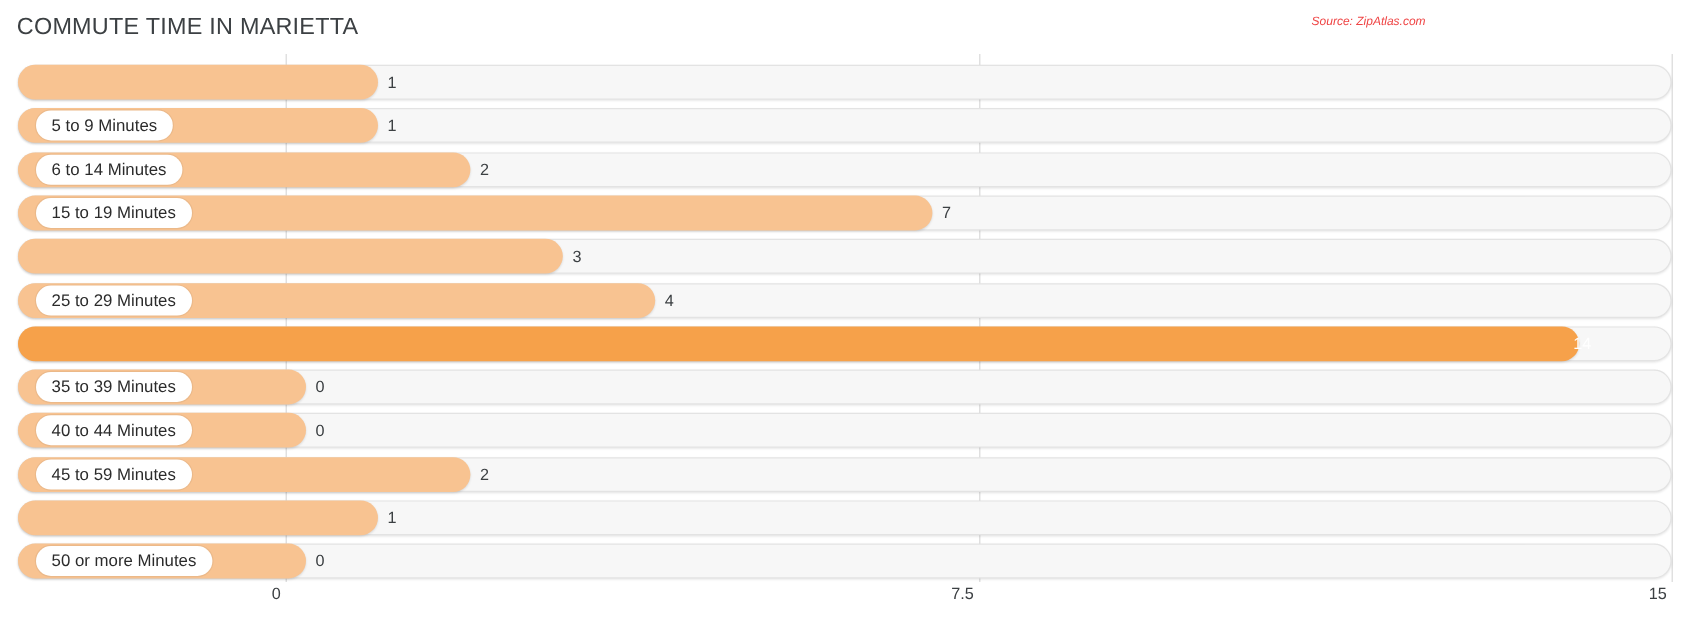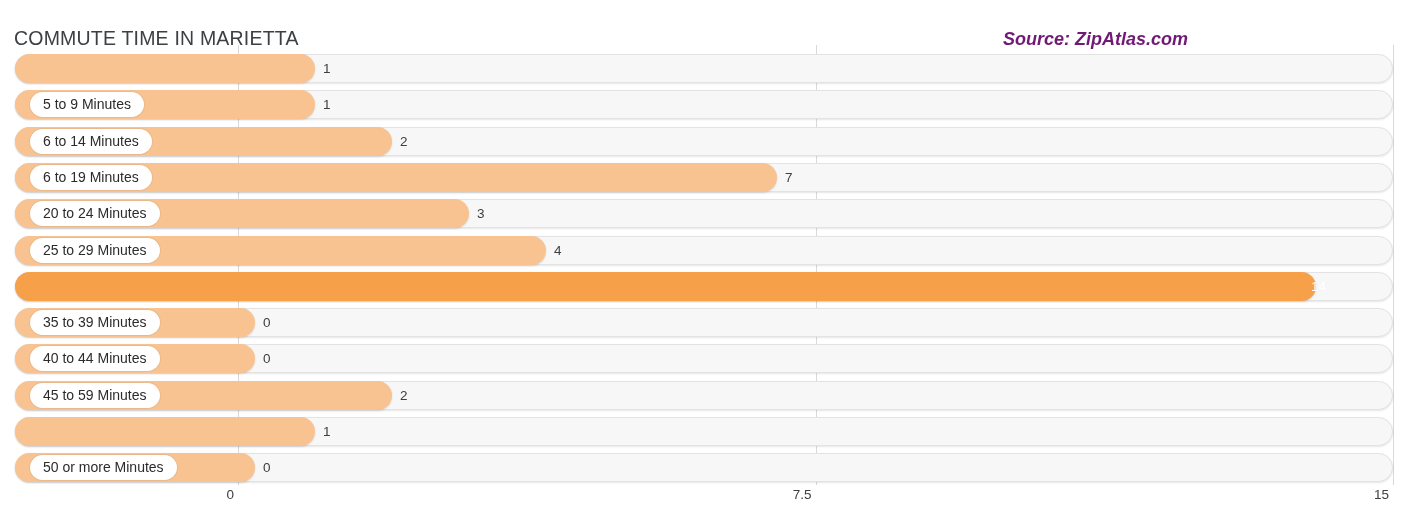--- a/index.html
+++ b/index.html
@@ -12,43 +12,42 @@
     width: 1406px;
     height: 523px;
     font-family: "Liberation Sans", sans-serif;
     position: relative;
     overflow: hidden;
   }
 
   
   .header {
     position: absolute;
-    top: 16px; left: 0;
+    top: 0; left: 0;
     width: 1200px;
     height: 45px;
   }
   .chart-title {
     position: absolute;
     left: 14px;
     top: 11px;
     font-size: 19.5px;
     letter-spacing: 0.2px;
     color: #3c4043;
     font-weight: 400;
     white-space: nowrap;
   }
   .source-note {
     position: absolute;
     right: 12px;
     top: 13px;
-    font-size: 18px;
+    font-size: 10px;
     font-style: italic;
-    color: #701a75;
-    white-space: nowrap;
-    font-weight: bold;
+    color: #ef4444;
+    white-space: nowrap;
   }
 
   
   .plot {
     position: absolute;
     left: 0;
     top: 45px;
     width: 1406px;
     height: 440px;
   }
@@ -183,27 +182,26 @@
       <div class="row" style="top: 81.6px;">
         <div class="track"></div>
         <div class="bar" style="width: 377px;"></div>
         <div class="bar-value" style="left: 385px;">2</div>
         <div class="cat-pill">6 to 14 Minutes</div>
       </div>
       <div class="row" style="top: 117.9px;">
         <div class="track"></div>
         <div class="bar" style="width: 762px;"></div>
         <div class="bar-value" style="left: 770px;">7</div>
-        <div class="cat-pill">6 to 19 Minutes</div>
+        <div class="cat-pill">15 to 19 Minutes</div>
       </div>
       <div class="row" style="top: 154.2px;">
         <div class="track"></div>
         <div class="bar" style="width: 454px;"></div>
         <div class="bar-value" style="left: 462px;">3</div>
-        <div class="cat-pill">20 to 24 Minutes</div>
       </div>
       <div class="row" style="top: 190.5px;">
         <div class="track"></div>
         <div class="bar" style="width: 531px;"></div>
         <div class="bar-value" style="left: 539px;">4</div>
         <div class="cat-pill">25 to 29 Minutes</div>
       </div>
       <div class="row" style="top: 226.8px;">
         <div class="track"></div>
         <div class="bar highlight" style="width: 1301px;"></div>

